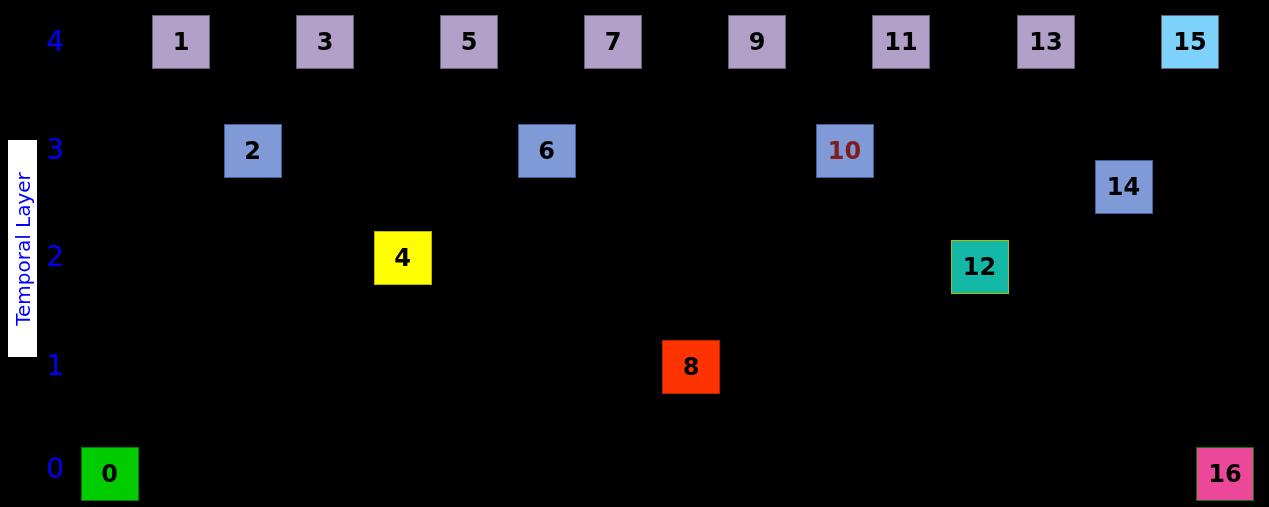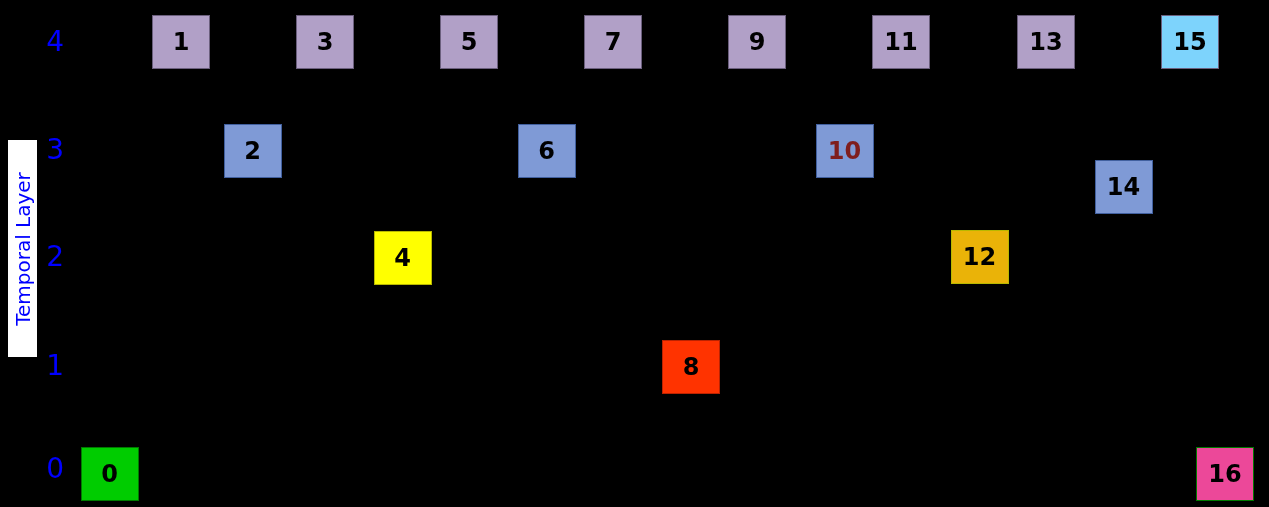--- a/index.html
+++ b/index.html
@@ -78,19 +78,19 @@
       <div class="node" style="left: 223.5px; top: 124px; background: rgb(127, 154, 214); border-color: rgb(65, 96, 159); color: rgb(0, 0, 0);">2</div>
       <div class="node" style="left: 296px; top: 15px; background: rgb(177, 160, 199); border-color: rgb(107, 95, 125); color: rgb(0, 0, 0);">3</div>
       <div class="node" style="left: 373.5px; top: 231px; background: rgb(255, 255, 0); border-color: rgb(184, 184, 0); color: rgb(0, 0, 0);">4</div>
       <div class="node" style="left: 440px; top: 15px; background: rgb(177, 160, 199); border-color: rgb(107, 95, 125); color: rgb(0, 0, 0);">5</div>
       <div class="node" style="left: 517.5px; top: 124px; background: rgb(127, 154, 214); border-color: rgb(65, 96, 159); color: rgb(0, 0, 0);">6</div>
       <div class="node" style="left: 584px; top: 15px; background: rgb(177, 160, 199); border-color: rgb(107, 95, 125); color: rgb(0, 0, 0);">7</div>
       <div class="node" style="left: 662px; top: 340px; background: rgb(255, 51, 0); border-color: rgb(187, 34, 0); color: rgb(0, 0, 0);">8</div>
       <div class="node" style="left: 728px; top: 15px; background: rgb(177, 160, 199); border-color: rgb(107, 95, 125); color: rgb(0, 0, 0);">9</div>
       <div class="node" style="left: 799.5px; top: 124px; background: rgb(127, 154, 214); border-color: rgb(65, 96, 159); color: #7f1d1d; margin-left: 16px;">10</div>
       <div class="node" style="left: 872px; top: 15px; background: rgb(177, 160, 199); border-color: rgb(107, 95, 125); color: rgb(0, 0, 0);">11</div>
-      <div class="node" style="left: 950.5px; top: 230px; background: #eab308; border-color: rgb(184, 184, 0); color: rgb(0, 0, 0);">12</div>
+      <div class="node" style="left: 950.5px; top: 240px; background: #14b8a6; border-color: rgb(184, 184, 0); color: rgb(0, 0, 0);">12</div>
       <div class="node" style="left: 1017px; top: 15px; background: rgb(177, 160, 199); border-color: rgb(107, 95, 125); color: rgb(0, 0, 0);">13</div>
       <div class="node" style="left: 1094.5px; top: 124px; background: rgb(127, 154, 214); border-color: rgb(65, 96, 159); color: rgb(0, 0, 0); margin-top: 36px;">14</div>
       <div class="node" style="left: 1161px; top: 15px; background: #7dd3fc; border-color: rgb(107, 95, 125); color: rgb(0, 0, 0);">15</div>
       <div class="node" style="left: 1196px; top: 447px; background: #ec4899; border-color: rgb(0, 122, 0); color: rgb(0, 0, 0);">16</div>
     </div>
 </div>
 
 </body></html>

